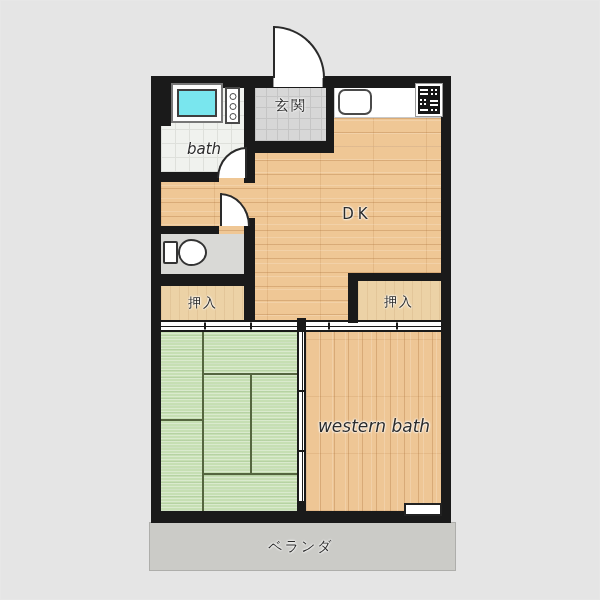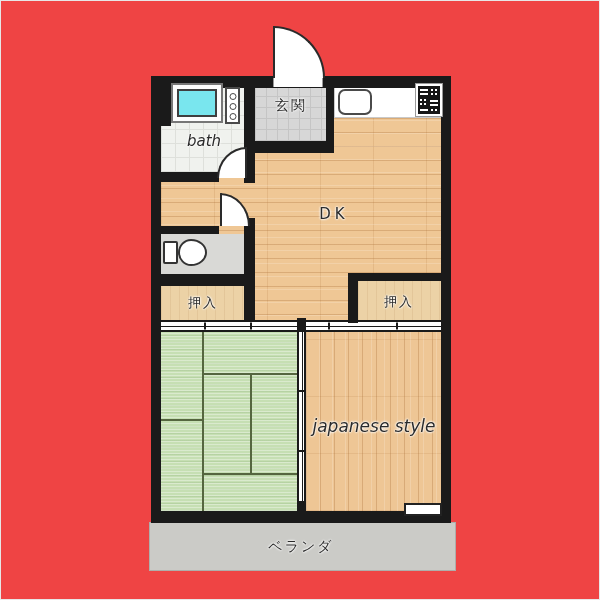--- a/index.html
+++ b/index.html
@@ -1,16 +1,16 @@
 <!DOCTYPE html>
 <html><head>
 <meta charset="utf-8">
 <style>
   html,body{margin:0;padding:0;background:#fff;}
-  #frame{position:relative;width:598px;height:598px;border:1px solid #e7e7e7;background:#ef4444;
+  #frame{position:relative;width:598px;height:598px;border:1px solid #e7e7e7;background:#e5e5e5;
          font-family:"DejaVu Sans",sans-serif;overflow:hidden;}
   .abs{position:absolute;box-sizing:border-box;}
   
   .wood-h{background-color:#efc795;background-image:
     repeating-linear-gradient(0deg, rgba(255,255,255,0.18) 0 1px, transparent 1px 13px),
     repeating-linear-gradient(0deg, rgba(166,106,50,0.30) 0 1px, transparent 1px 14px),
     repeating-linear-gradient(90deg, rgba(166,106,50,0.16) 0 1px, transparent 1px 53px);}
   .wood-v{background-color:#eec695;background-image:
     repeating-linear-gradient(90deg, rgba(255,255,255,0.18) 0 1px, transparent 1px 13px),
     repeating-linear-gradient(90deg, rgba(166,106,50,0.30) 0 1px, transparent 1px 14px),
@@ -52,21 +52,21 @@
   .stove{position:absolute;inset:2px;background:#161616;}
   .stove i{position:absolute;background:#fff;}
   .tank{background:#fff;border:2px solid #333;border-radius:2px;}
   .bowl{background:#fff;border:2px solid #333;border-radius:45% 55% 55% 45% / 50% 50% 50% 50%;}
   .wallbox{background:#fff;border:2px solid #222;z-index:6;}
   
   .label{z-index:7;transform:translate(-50%,-50%);white-space:nowrap;color:#2b2b2b;
          text-shadow:0 0 2px #fff,0 0 2px #fff,0 0 3px #fff;}
   .script{font-style:italic;font-size:17px;}
   .cjk{font-size:14px;letter-spacing:2px;}
-  .dk{font-size:15px;letter-spacing:4px;}
+  .dk{font-size:15px;letter-spacing:4px;margin-left:23px;}
   .small{font-size:13px;}
 </style>
 </head>
 <body>
 
 <div id="frame">
 
   <div class="abs wood-h" style="left:160px;top:87px;width:280px;height:423px;z-index:1;"></div>
   <div class="abs bath-floor" style="left:160px;top:87px;width:83px;height:84px;z-index:1;"></div>
   <div class="abs tile-floor" style="left:254px;top:87px;width:71px;height:53px;z-index:1;"></div>
@@ -159,20 +159,20 @@
       <i style="left:2px;top:23px;width:8px;height:2px;"></i>
       <i style="left:13px;top:23px;width:2px;height:2px;"></i>
         <i style="left:17px;top:23px;width:2px;height:2px;"></i>
     </div>
   </div>
   <div class="abs fx tank" style="left:162px;top:240px;width:15px;height:23px;"></div>
   <div class="abs fx bowl" style="left:177px;top:238px;width:29px;height:27px;"></div>
   <div class="abs wallbox" style="left:403px;top:502px;width:38px;height:13px;"></div>
 
   <div class="abs label cjk" style="left:290px;top:105px;">玄関</div>
-  <div class="abs label script" style="left:203px;top:140px;font-size:15px;">bath</div>
+  <div class="abs label script" style="left:203px;top:148px;font-size:15px;">bath</div>
   <div class="abs label dk" style="left:333px;top:213px;">DK</div>
   <div class="abs label cjk small" style="left:202px;top:302px;">押入</div>
   <div class="abs label cjk small" style="left:398px;top:301px;">押入</div>
-  <div class="abs label script" style="left:373px;top:425px;">japanese style</div>
+  <div class="abs label script" style="left:373px;top:425px;">western bath</div>
   <div class="abs label cjk" style="left:300px;top:546px;">ベランダ</div>
 
 </div>
 
 </body></html>

